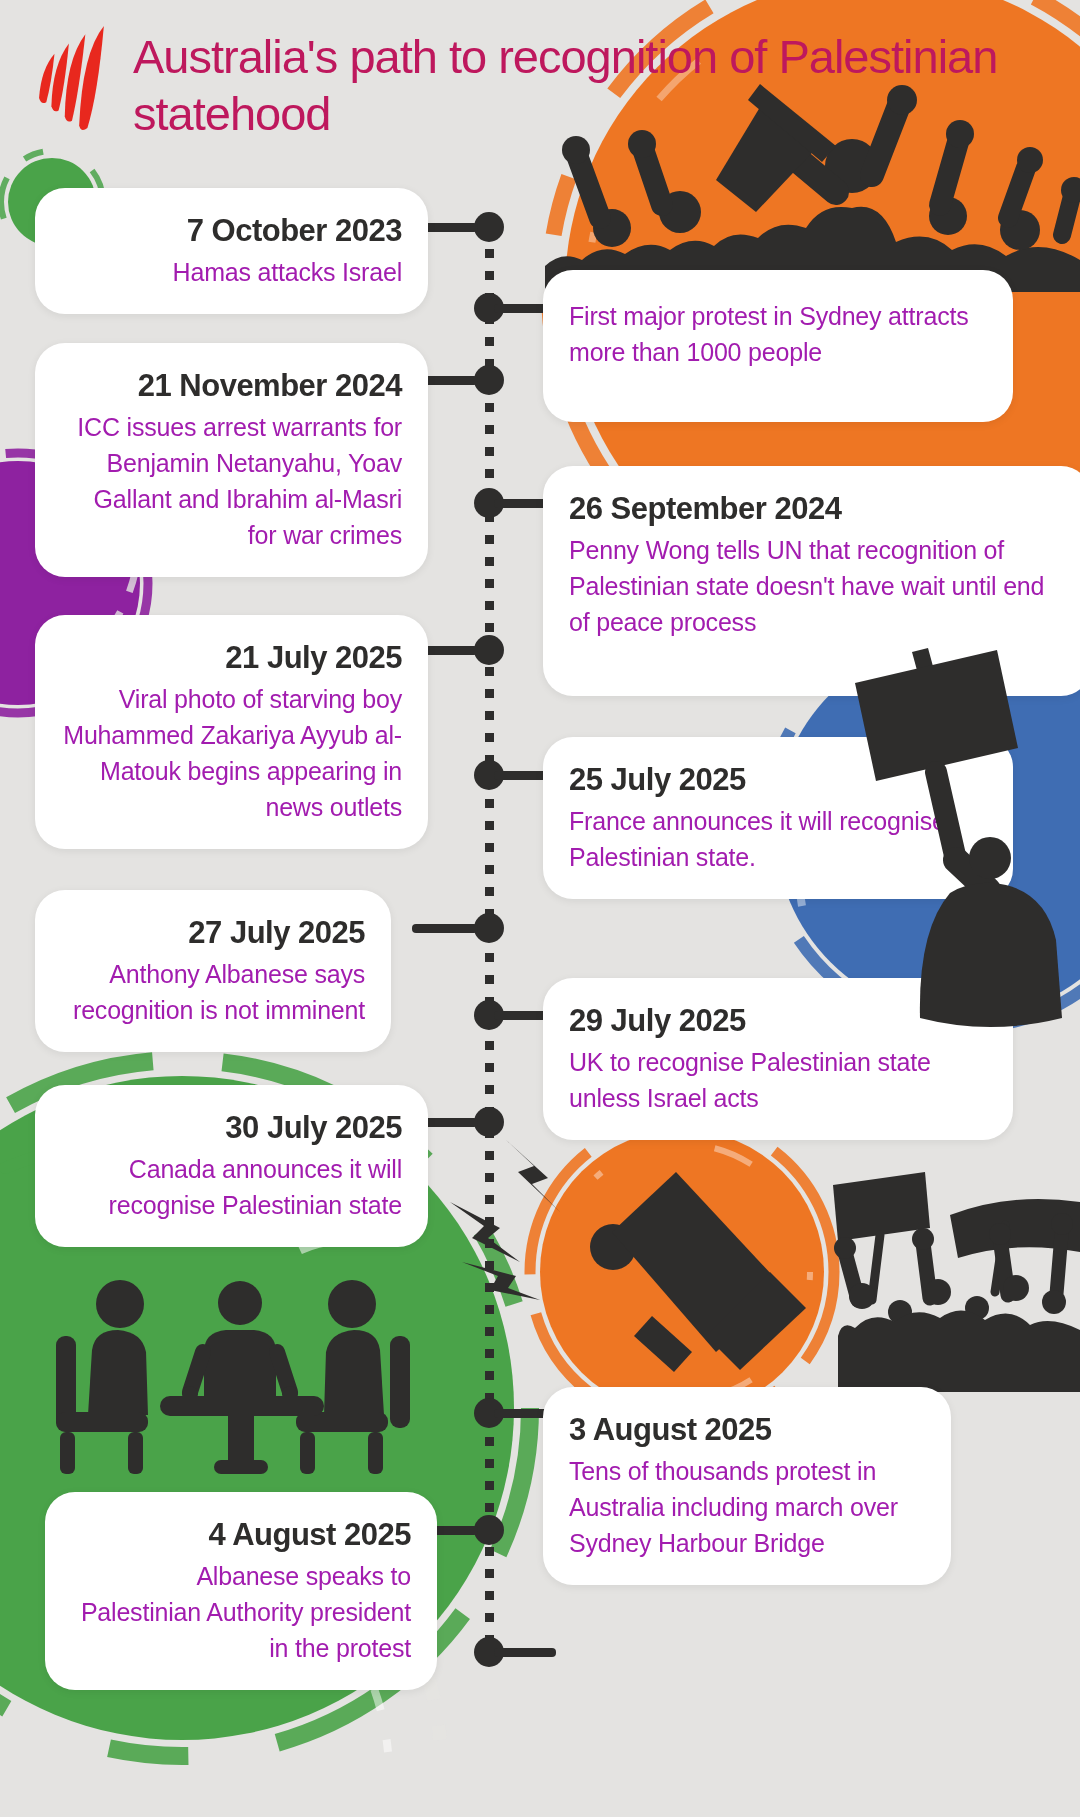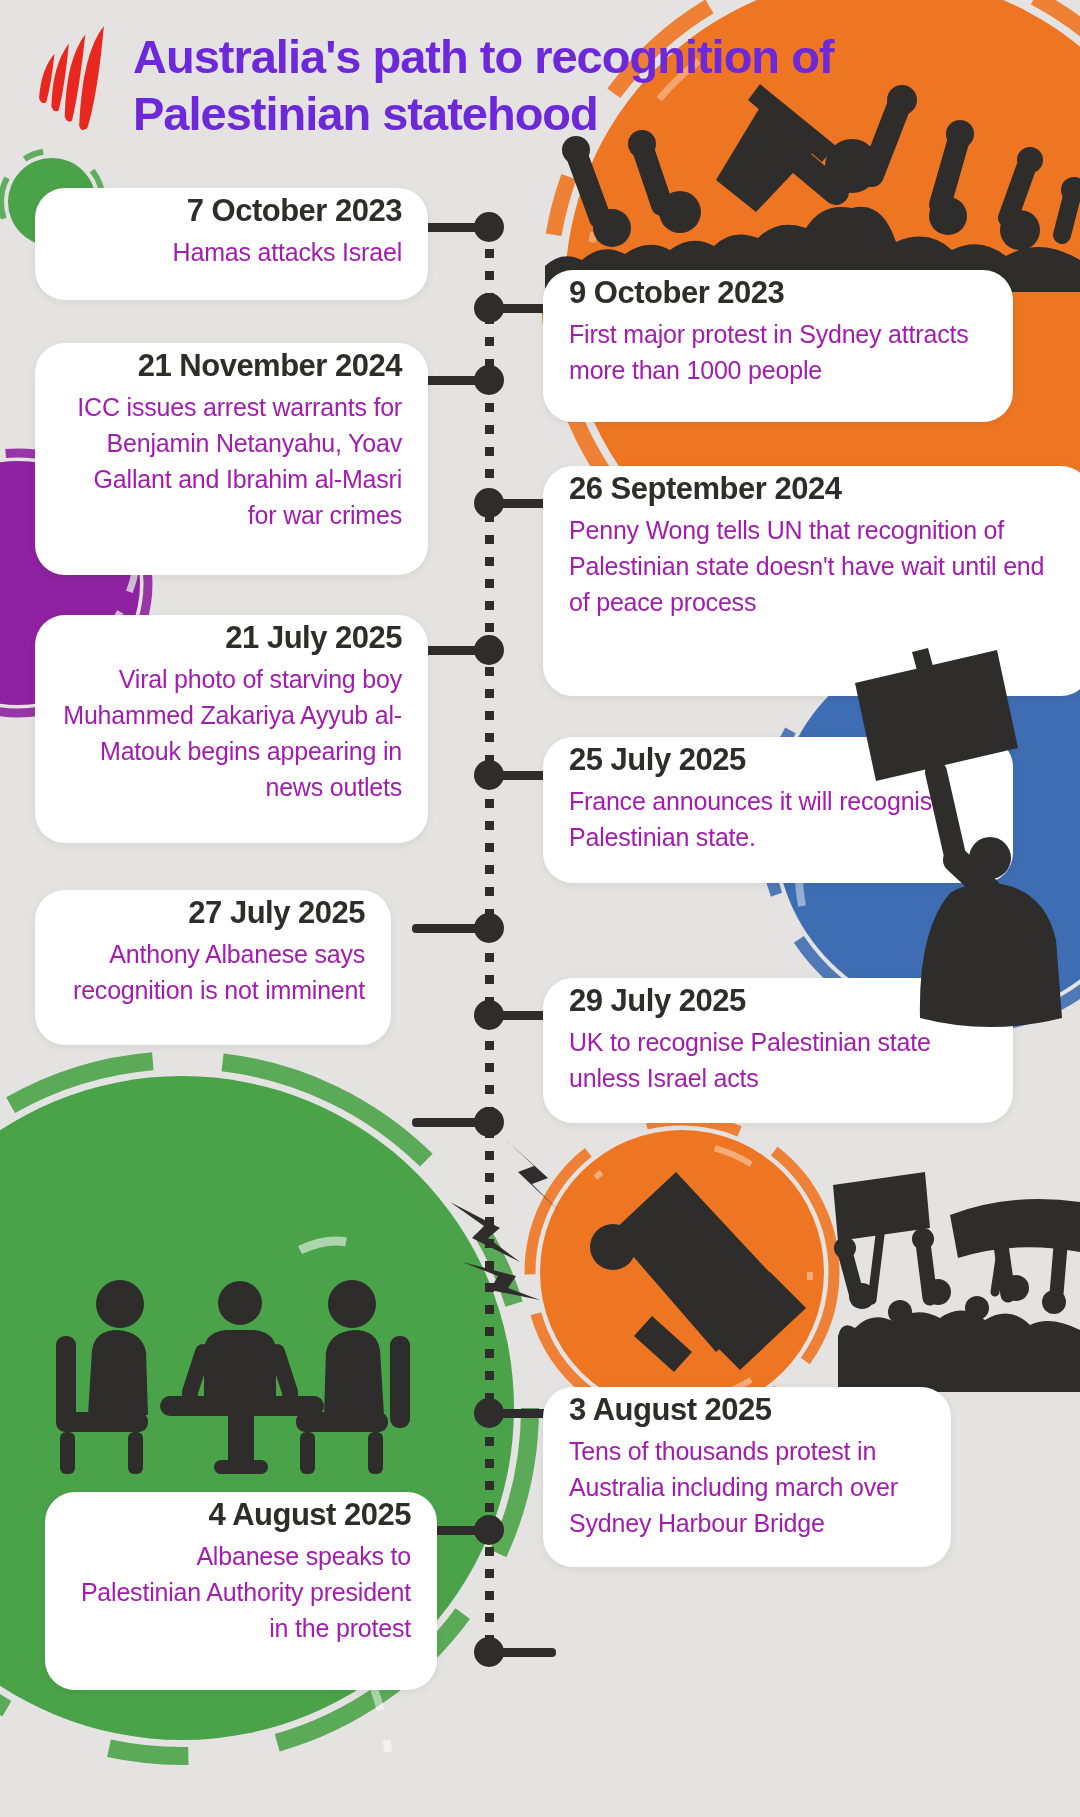--- a/index.html
+++ b/index.html
@@ -9,25 +9,25 @@
     font-family:"Liberation Sans", sans-serif;
     color:#2e2d2c;
   }
   .layer{position:absolute;left:0;top:0;width:1080px;height:1817px;}
   .decor-bottom{z-index:1;pointer-events:none;}
   .decor-top{z-index:3;pointer-events:none;}
   .ui{z-index:2;}
   .logo{position:absolute;left:32px;top:24px;width:82px;height:108px;}
   .title{
     position:absolute;left:133px;top:28px;width:880px;
-    font-size:47px;line-height:1.22;font-weight:700;letter-spacing:-1px;color:#6d28d9;
+    font-size:47px;line-height:1.22;font-weight:400;letter-spacing:-1px;color:#be185d;
   }
   .card{
     position:absolute;background:#ffffff;border-radius:30px;
-    padding:4px 26px;box-sizing:border-box;
+    padding:24px 26px;box-sizing:border-box;
     box-shadow:0 2px 8px rgba(0,0,0,0.07);
   }
   .card .date{font-size:31px;font-weight:800;letter-spacing:-0.5px;line-height:38px;color:#2e2d2c;}
   .card .desc{font-size:25px;line-height:36px;letter-spacing:-0.2px;color:#a21caf;margin-top:4px;}
   .card.left{text-align:right;}
   .card.right{text-align:left;}
   .tl-line{
     position:absolute;left:485px;top:227px;width:9px;height:1425px;z-index:2;
     background:repeating-linear-gradient(180deg,#2e2d2c 0 9px,transparent 9px 22px);
   }
@@ -210,21 +210,20 @@
   <div class="tl-conn ui" style="top:1409px;left:494px;width:62px"></div>
   <div class="tl-conn ui" style="top:1526px;left:430px;width:48px"></div>
   <div class="tl-conn ui" style="top:1648px;left:494px;width:62px"></div>
 
   <div class="card left ui" style="left:35px;top:188px;width:393px;min-height:112px">
     <div class="date">7 October 2023</div>
     <div class="desc">Hamas attacks Israel</div>
   </div>
 
   <div class="card right ui" style="left:543px;top:270px;width:470px;min-height:152px">
-    <div class="date">9 October 2023</div>
     <div class="desc">First major protest in Sydney attracts more than 1000 people</div>
   </div>
 
   <div class="card left ui" style="left:35px;top:343px;width:393px;min-height:232px">
     <div class="date">21 November 2024</div>
     <div class="desc">ICC issues arrest warrants for Benjamin Netanyahu, Yoav Gallant and Ibrahim al-Masri for war crimes</div>
   </div>
 
   <div class="card right ui" style="left:543px;top:466px;width:548px;min-height:230px">
     <div class="date">26 September 2024</div>
@@ -244,20 +243,24 @@
   <div class="card left ui" style="left:35px;top:890px;width:356px;min-height:155px">
     <div class="date">27 July 2025</div>
     <div class="desc">Anthony Albanese says recognition is not imminent</div>
   </div>
 
   <div class="card right ui" style="left:543px;top:978px;width:470px;min-height:145px">
     <div class="date">29 July 2025</div>
     <div class="desc">UK to recognise Palestinian state unless Israel acts</div>
   </div>
 
+  <div class="card left ui" style="left:35px;top:1085px;width:393px;min-height:157px">
+    <div class="date">30 July 2025</div>
+    <div class="desc">Canada announces it will recognise Palestinian state</div>
+  </div>
 
   <div class="card right ui" style="left:543px;top:1387px;width:408px;min-height:180px">
     <div class="date">3 August 2025</div>
     <div class="desc">Tens of thousands protest in Australia including march over Sydney Harbour Bridge</div>
   </div>
 
   <div class="card left ui" style="left:45px;top:1492px;width:392px;min-height:198px">
     <div class="date">4 August 2025</div>
     <div class="desc">Albanese speaks to Palestinian Authority president in the protest</div>
   </div>

